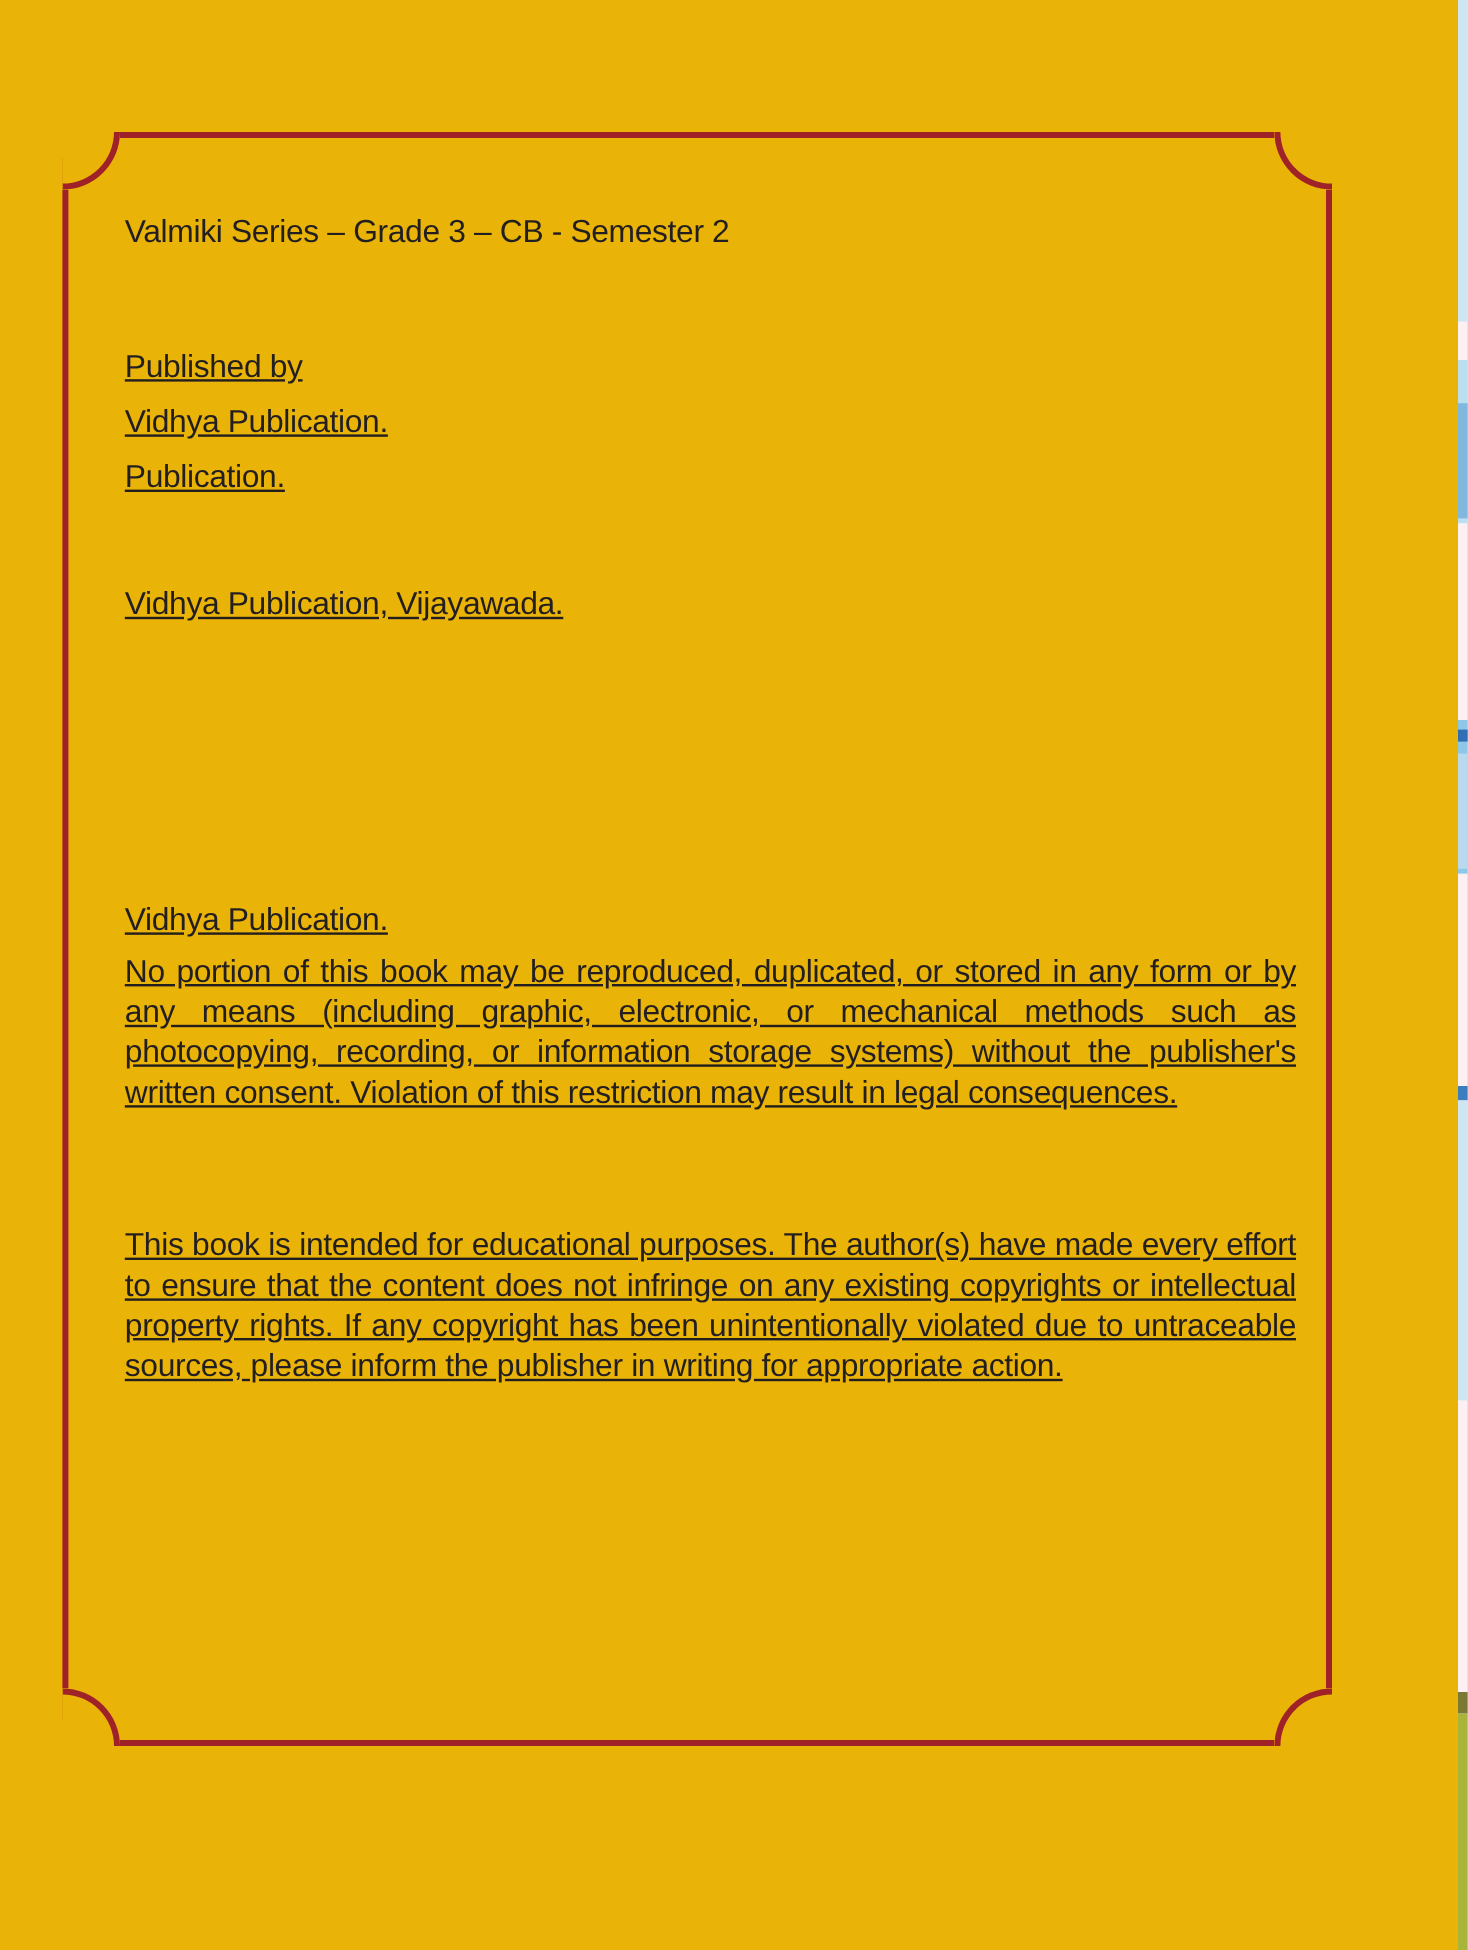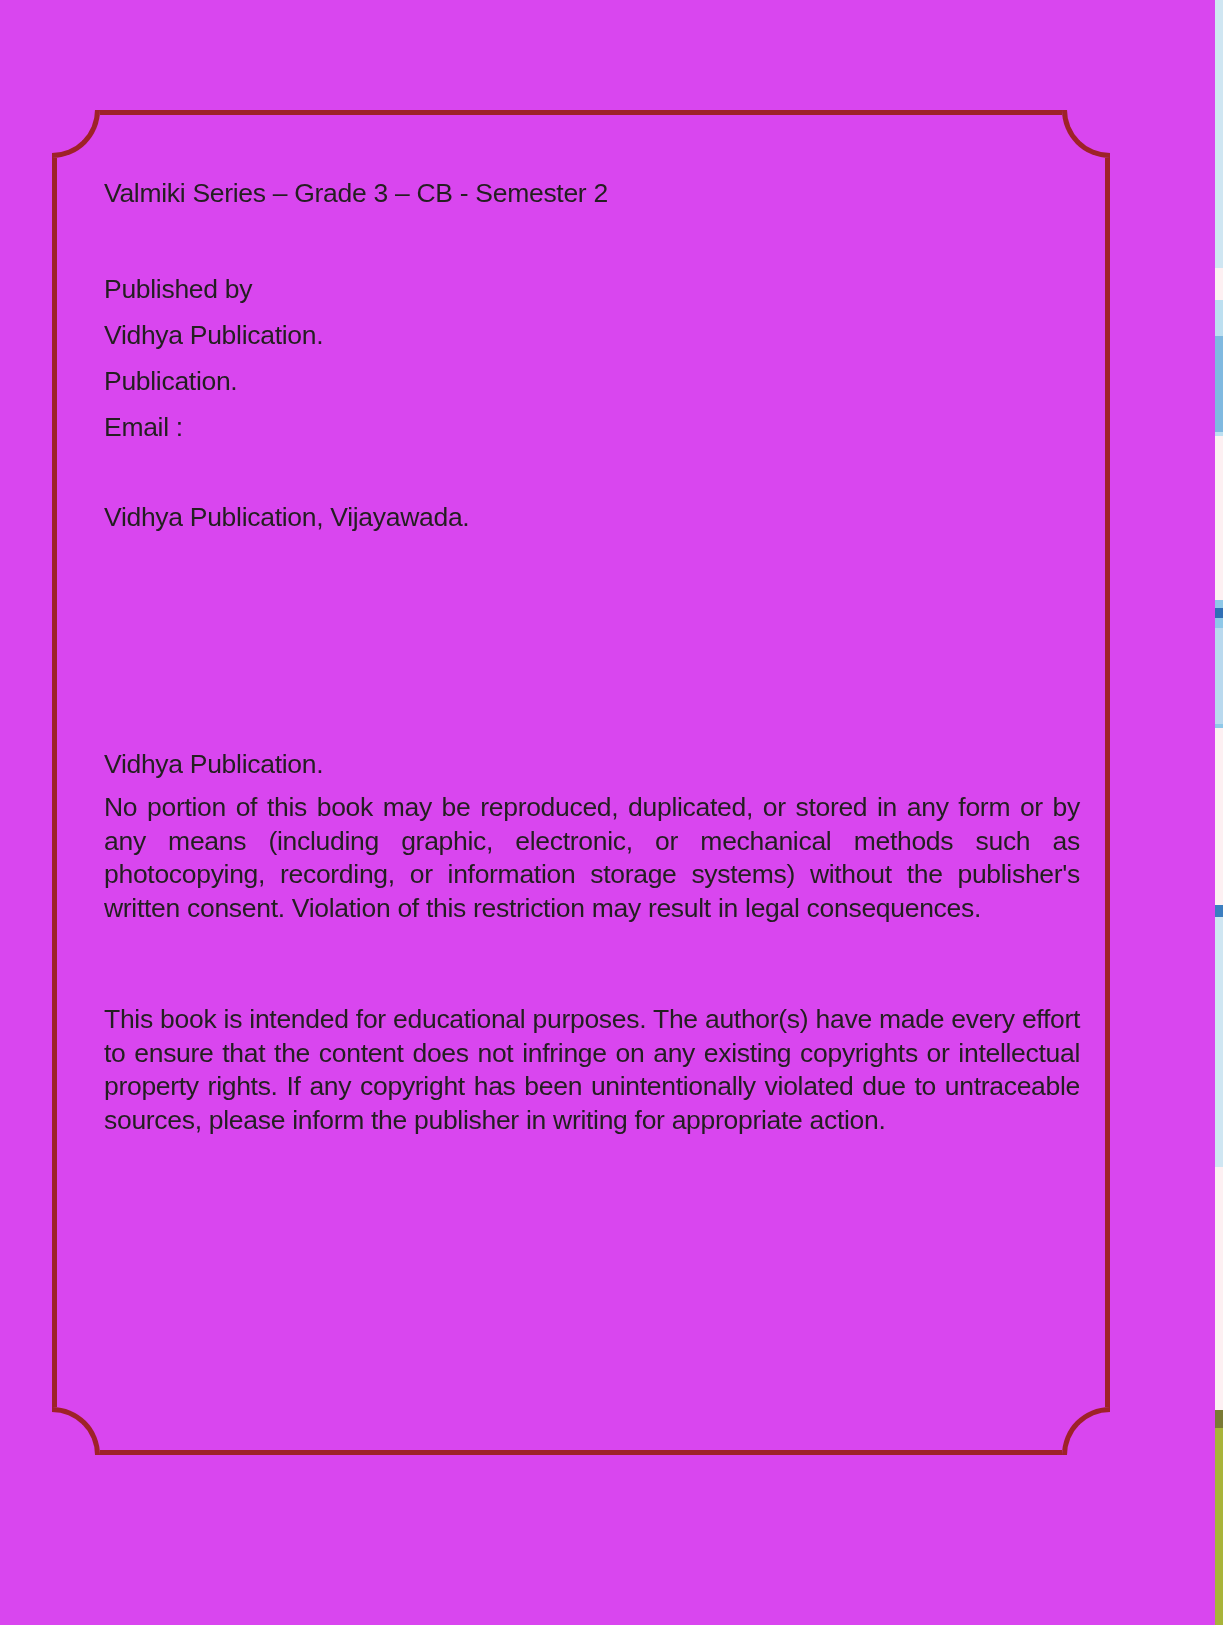--- a/index.html
+++ b/index.html
@@ -94,21 +94,22 @@
 
   .doc-title {
     font-size: 26.5px;
     letter-spacing: -0.3px;
     line-height: 1.2;
     margin: 0;
     font-weight: 400;
   }
 
   .block {
-    margin-top: 0;
+    margin-top: 16px;
+    text-decoration: underline;
   }
   .line {
     font-size: 26.5px;
     letter-spacing: -0.3px;
     line-height: 46px;
     white-space: pre;
   }
 
   .spacer-sm { height: 44px; }
   .spacer-md { height: 56px; }
@@ -128,21 +129,21 @@
     text-align: justify;
     margin: 0;
   }
   .para.first-line-heading {
     text-align: left;
   }
 </style>
 </head>
 <body>
 
-<div id="page" style="background: #d946ef;">
+<div id="page" style="background: #eab308;">
 
   <div class="edge-tabs">
       <div class="edge-tab" style="top: 0px; height: 268px; background: rgb(207, 230, 242);"></div>
       <div class="edge-tab" style="top: 300px; height: 136px; background: rgb(188, 223, 240);"></div>
       <div class="edge-tab" style="top: 336px; height: 96px; background: rgb(127, 185, 224);"></div>
       <div class="edge-tab" style="top: 600px; height: 128px; background: rgb(142, 200, 232);"></div>
       <div class="edge-tab" style="top: 608px; height: 10px; background: rgb(47, 111, 181);"></div>
       <div class="edge-tab" style="top: 628px; height: 96px; background: rgb(185, 217, 238);"></div>
       <div class="edge-tab" style="top: 905px; height: 12px; background: rgb(59, 126, 192);"></div>
       <div class="edge-tab" style="top: 917px; height: 250px; background: rgb(207, 230, 242);"></div>
@@ -164,21 +165,20 @@
   <div class="content" style="color: rgb(35, 31, 32);">
 
     <div class="doc-title">Valmiki Series – Grade 3 – CB - Semester 2</div>
 
     <div class="spacer-md"></div>
 
     <div class="block">
       <div class="line">Published by</div>
       <div class="line">Vidhya Publication.</div>
       <div class="line">Publication.</div>
-      <div class="line">Email :</div>
     </div>
 
     <div class="spacer-sm"></div>
 
     <div class="block">
       <div class="line">Vidhya Publication, Vijayawada.</div>
     </div>
 
     <div class="spacer-xl"></div>
 

